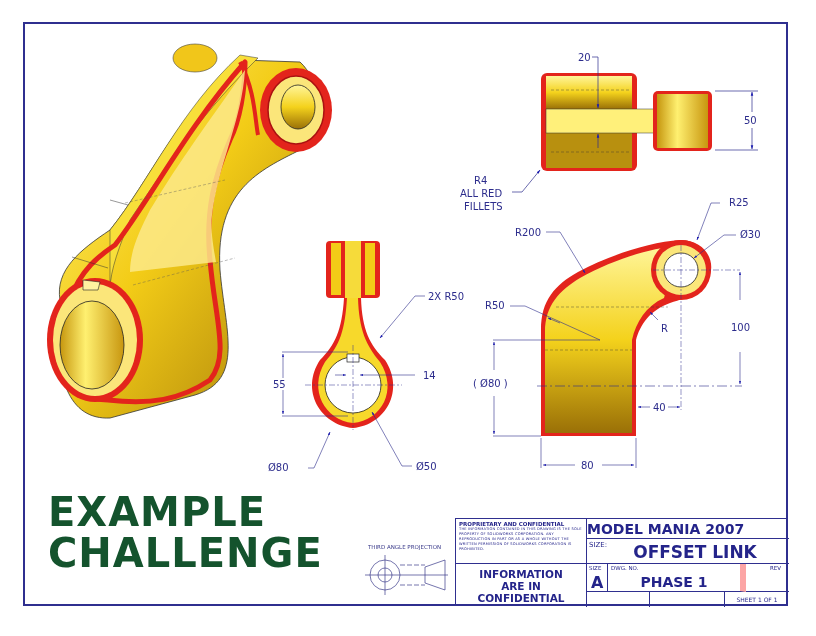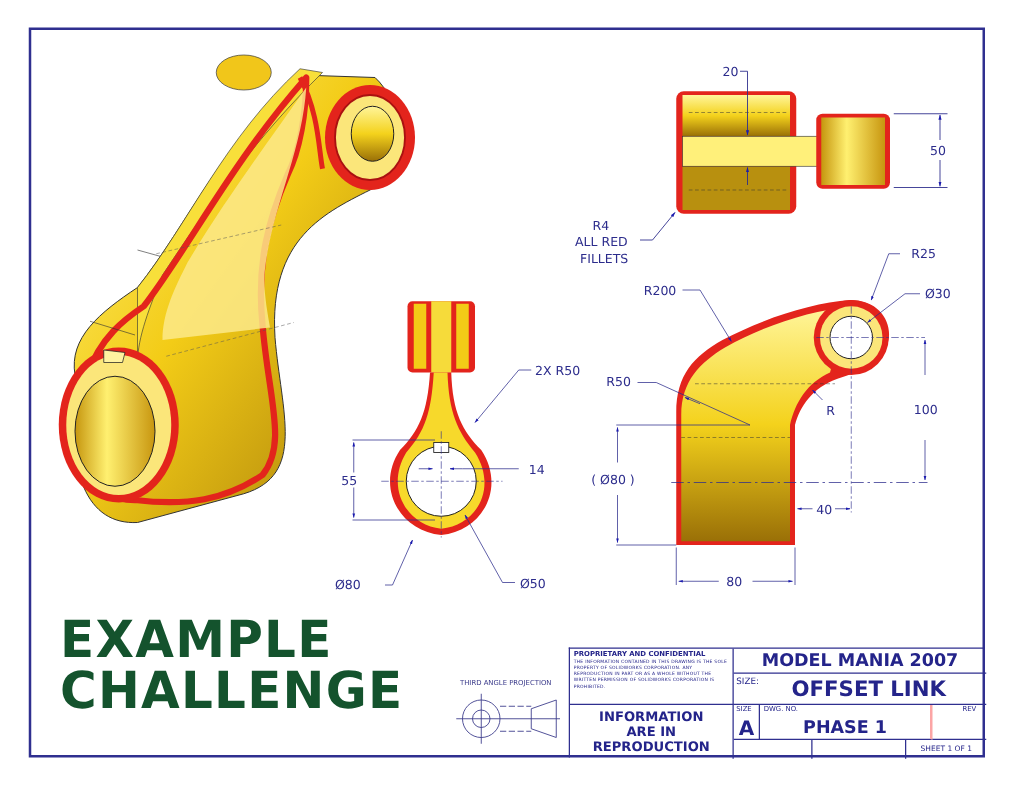--- a/index.html
+++ b/index.html
@@ -9,27 +9,27 @@
   .dim{font-family:"DejaVu Sans",sans-serif;font-size:10px;fill:#2c2c8c;}
   .challenge{position:absolute;left:48px;font-family:"DejaVu Sans",sans-serif;font-weight:bold;color:#14532d;font-size:40px;letter-spacing:1px;line-height:1;transform:scaleY(1.02);}
   .c1{top:492px;}
   .c2{top:533px;}
   
   .tb{position:absolute;left:455px;top:518px;width:333px;height:88px;border-top:1px solid #2f2f8f;border-left:1px solid #2f2f8f;box-sizing:border-box;color:#24248a;}
   .tb .prop{position:absolute;left:0;top:0;width:131px;height:45px;border-right:1px solid #2f2f8f;border-bottom:1px solid #2f2f8f;box-sizing:border-box;padding:2px 3px;}
   .tb .prop-title{font-size:5.5px;font-weight:bold;}
   .tb .prop-body{font-size:3.6px;line-height:5px;letter-spacing:0.2px;}
   .tb .dims{position:absolute;left:0;top:45px;width:131px;height:43px;border-right:1px solid #2f2f8f;box-sizing:border-box;text-align:center;font-weight:bold;font-size:10.5px;line-height:12px;padding-top:4px;}
-  .tb .company{position:absolute;left:131px;top:0;width:202px;height:20px;border-bottom:1px solid #2f2f8f;box-sizing:border-box;text-align:center;font-weight:bold;font-size:14px;line-height:20px;}
+  .tb .company{position:absolute;left:131px;top:0;width:202px;height:20px;border-bottom:1px solid #2f2f8f;box-sizing:border-box;text-align:left;font-weight:bold;font-size:14px;line-height:20px;}
   .tb .title-lbl{position:absolute;left:133px;top:22px;font-size:7px;}
   .tb .title-val{position:absolute;left:131px;top:20px;width:202px;height:25px;border-bottom:1px solid #2f2f8f;box-sizing:border-box;text-align:center;font-weight:bold;font-size:17px;line-height:26px;padding-left:14px;}
   .tb .size-cell{position:absolute;left:131px;top:45px;width:21px;height:28px;border-right:1px solid #2f2f8f;border-bottom:1px solid #2f2f8f;box-sizing:border-box;}
   .tb .size-lbl{position:absolute;left:2px;top:1px;font-size:5.5px;}
   .tb .size-val{position:absolute;left:4px;top:9px;font-size:16px;font-weight:bold;}
-  .tb .dwg-cell{position:absolute;left:152px;top:45px;width:138px;height:28px;border-right:2px solid #fca5a5;border-bottom:1px solid #2f2f8f;box-sizing:border-box;text-decoration:underline;}
+  .tb .dwg-cell{position:absolute;left:152px;top:45px;width:138px;height:28px;border-right:6px solid #fca5a5;border-bottom:1px solid #2f2f8f;box-sizing:border-box;text-decoration:underline;}
   .tb .dwg-lbl{position:absolute;left:3px;top:1px;font-size:5.5px;}
   .tb .dwg-val{position:absolute;left:0;width:100%;top:10px;text-align:center;font-size:14px;font-weight:bold;}
   .tb .rev-cell{position:absolute;left:290px;top:45px;width:43px;height:28px;border-bottom:1px solid #2f2f8f;box-sizing:border-box;}
   .tb .rev-lbl{position:absolute;right:8px;top:1px;font-size:5.5px;}
   .tb .b1{position:absolute;left:131px;top:73px;width:63px;height:15px;border-right:1px solid #2f2f8f;box-sizing:border-box;}
   .tb .b2{position:absolute;left:194px;top:73px;width:75px;height:15px;border-right:1px solid #2f2f8f;box-sizing:border-box;}
   .tb .sheet-cell{position:absolute;left:269px;top:73px;width:64px;height:15px;text-align:center;font-size:6px;line-height:15px;}
   .proj-lbl{position:absolute;left:368px;top:544px;font-size:5.5px;color:#3a3a8a;}
 </style>
 </head>
@@ -207,21 +207,21 @@
 <div class="challenge c2">CHALLENGE</div>
 
 <div class="tb">
   <div class="prop">
     <div class="prop-title">PROPRIETARY AND CONFIDENTIAL</div>
     <div class="prop-body">THE INFORMATION CONTAINED IN THIS DRAWING IS THE SOLE PROPERTY OF SOLIDWORKS CORPORATION. ANY REPRODUCTION IN PART OR AS A WHOLE WITHOUT THE WRITTEN PERMISSION OF SOLIDWORKS CORPORATION IS PROHIBITED.</div>
   </div>
   <div class="dims">
     <div>INFORMATION</div>
     <div>ARE IN</div>
-    <div>REPRODUCTION</div>
+    <div>CONFIDENTIAL</div>
   </div>
   <div class="company">MODEL MANIA 2007</div>
   <div class="title-val">OFFSET LINK</div>
   <div class="title-lbl">SIZE:</div>
   <div class="size-cell">
     <div class="size-lbl">SIZE</div>
     <div class="size-val">A</div>
   </div>
   <div class="dwg-cell">
     <div class="dwg-lbl">DWG.  NO.</div>

